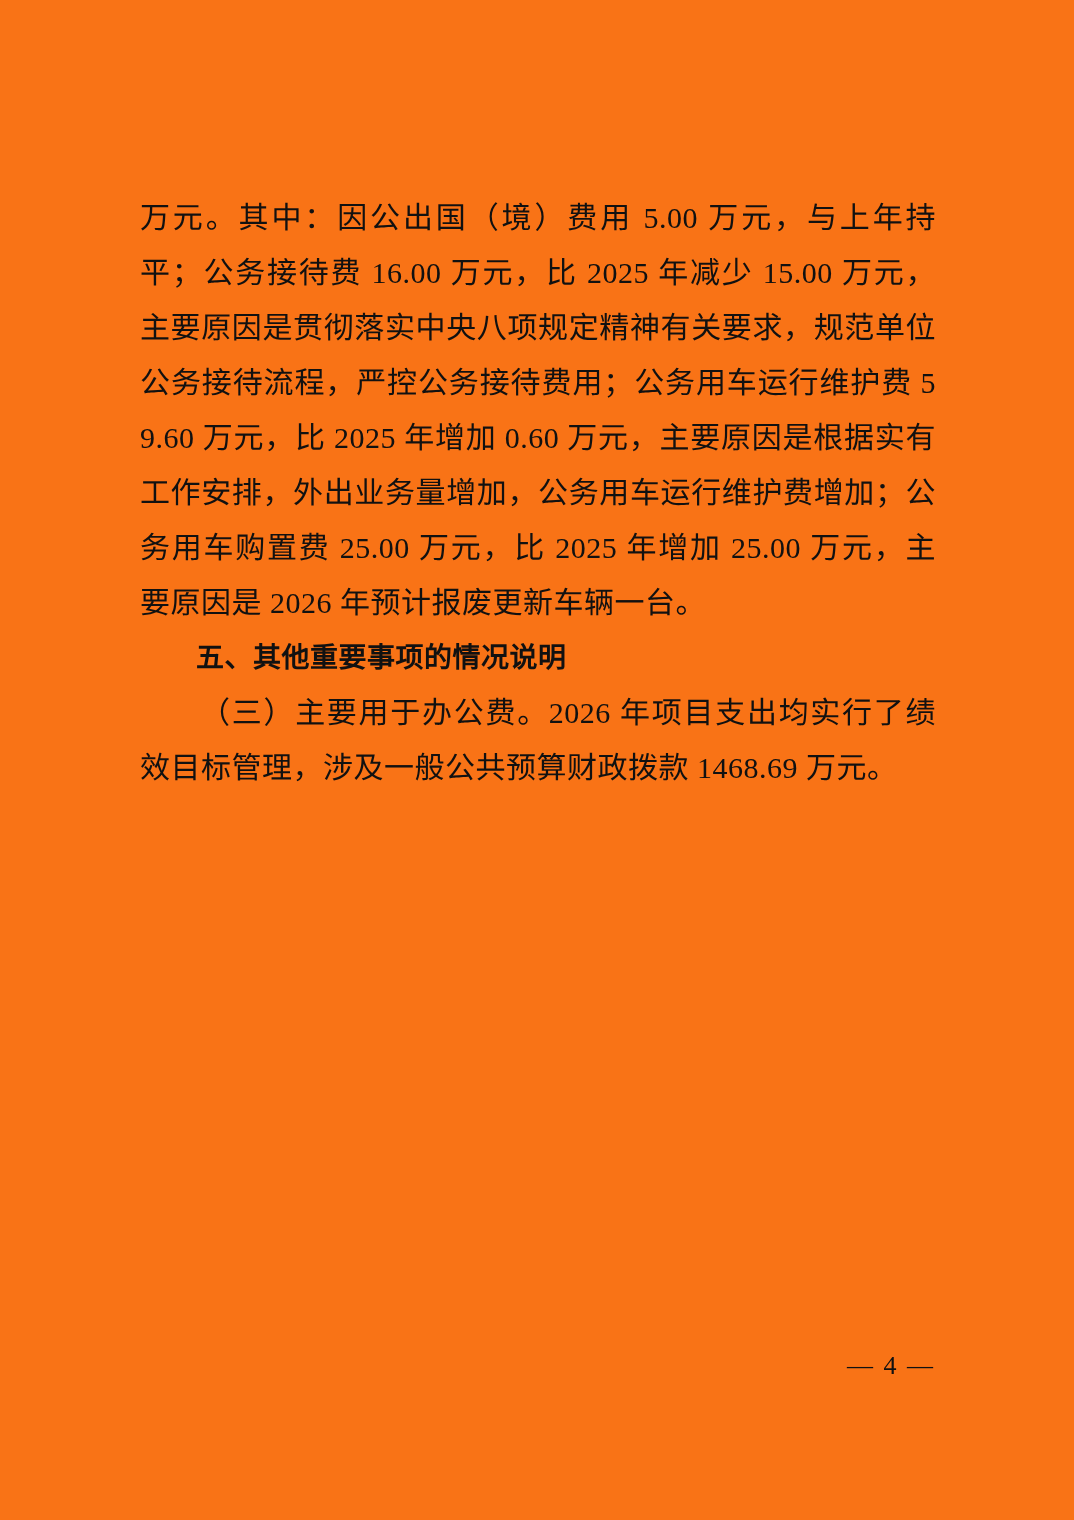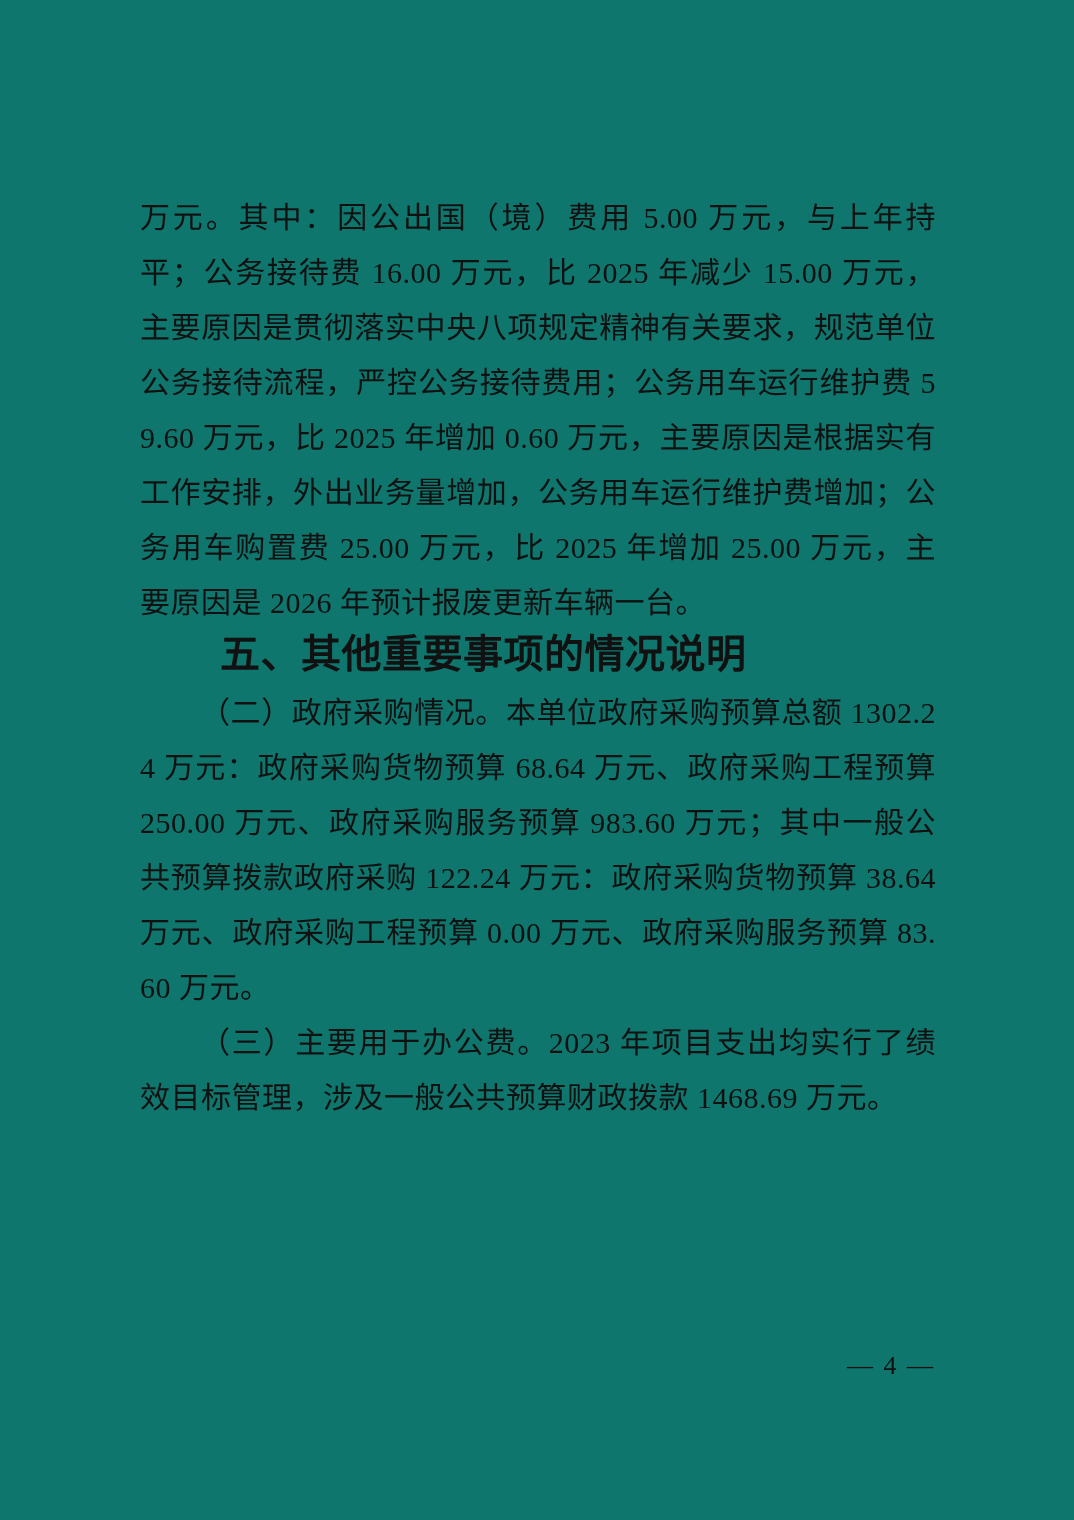--- a/index.html
+++ b/index.html
@@ -4,21 +4,21 @@
 <style>
   html, body {
     margin: 0;
     padding: 0;
     background: #ffffff;
   }
   .page {
     position: relative;
     width: 1074px;
     height: 1520px;
-    background: #0f766e;
+    background: #f97316;
     color: #111111;
     font-family: "Liberation Serif", serif;
     overflow: hidden;
   }
   .content {
     position: absolute;
     left: 140px;
     top: 190px;
     width: 796px;
   }
@@ -29,24 +29,24 @@
     text-align: justify;
     text-justify: inter-ideograph;
     letter-spacing: 0.5px;
     word-break: break-all;
   }
   .para.indent {
     text-indent: 2em;
   }
   .heading {
     margin: 0;
-    font-size: 40px;
+    font-size: 28px;
     line-height: 55px;
     font-weight: 700;
-    font-family: Liberation Mono, monospace;
+    font-family: Liberation Sans, sans-serif;
     text-indent: 2em;
     letter-spacing: 0.5px;
   }
   .lead {
     
     font-style: normal;
   }
   .footer-pagenum {
     position: absolute;
     right: 139px;
@@ -62,20 +62,19 @@
 <body>
 
 <div class="page">
   <div class="content">
 
     <p class="para">万元。其中：因公出国（境）费用 5.00 万元，与上年持平；公务接待费 16.00 万元，比 2025 年减少 15.00 万元，主要原因是贯彻落实中央八项规定精神有关要求，规范单位公务接待流程，严控公务接待费用；公务用车运行维护费 59.60 万元，比 2025 年增加 0.60 万元，主要原因是根据实有工作安排，外出业务量增加，公务用车运行维护费增加；公务用车购置费 25.00 万元，比 2025 年增加 25.00 万元，主要原因是 2026 年预计报废更新车辆一台。</p>
 
     <h2 class="heading">五、其他重要事项的情况说明</h2>
 
 
-    <p class="para indent"><span class="lead">（二）政府采购情况。</span><span>本单位政府采购预算总额 1302.24 万元：政府采购货物预算 68.64 万元、政府采购工程预算 250.00 万元、政府采购服务预算 983.60 万元；其中一般公共预算拨款政府采购 122.24 万元：政府采购货物预算 38.64 万元、政府采购工程预算 0.00 万元、政府采购服务预算 83.60 万元。</span></p>
 
-    <p class="para indent"><span class="lead">（三）主要用于办公费。</span><span>2023 年项目支出均实行了绩效目标管理，涉及一般公共预算财政拨款 1468.69 万元。</span></p>
+    <p class="para indent"><span class="lead">（三）主要用于办公费。</span><span>2026 年项目支出均实行了绩效目标管理，涉及一般公共预算财政拨款 1468.69 万元。</span></p>
 
   </div>
 
   <div class="footer-pagenum">— 4 —</div>
 </div>
 
 </body></html>

